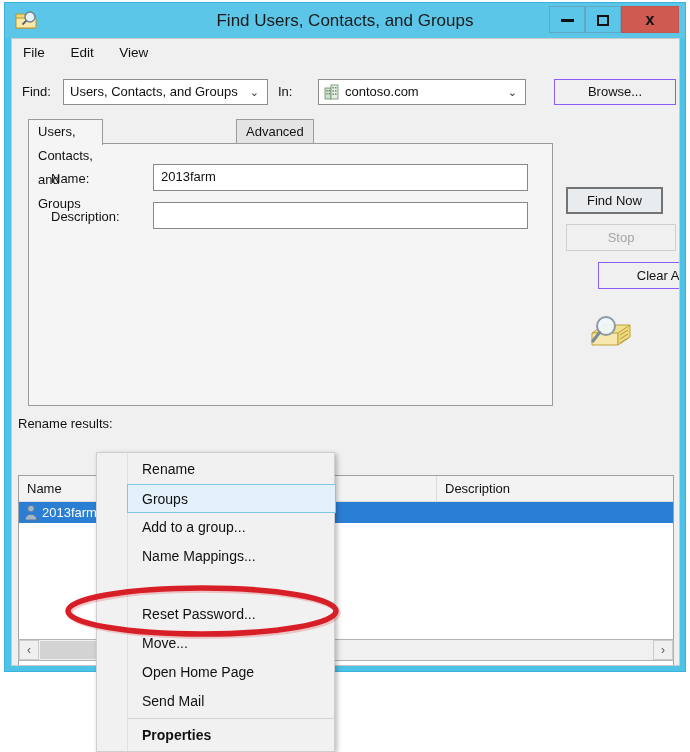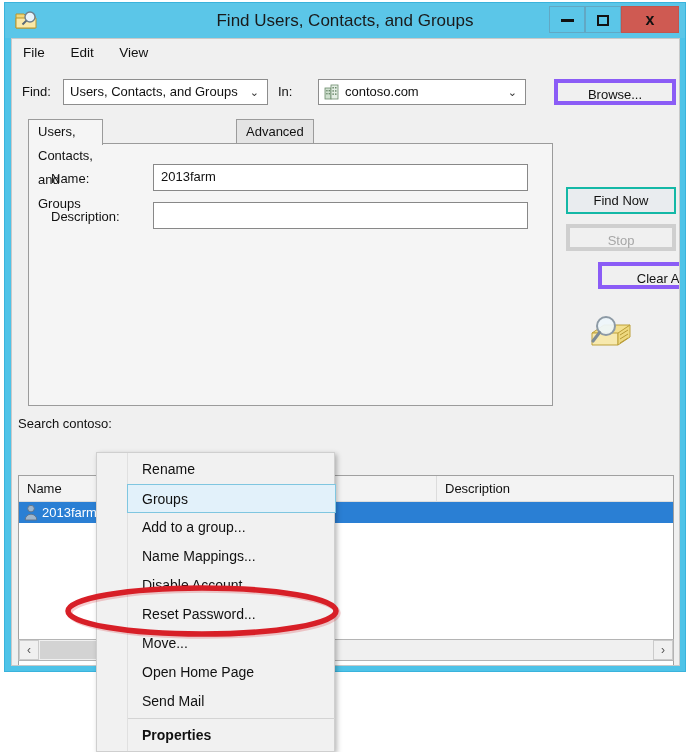--- a/index.html
+++ b/index.html
@@ -132,21 +132,21 @@
   .combo .arrow {
     position: absolute;
     right: 8px; top: 0;
     line-height: 24px;
     font-size: 11px;
     color: #333;
   }
   .btn {
     position: absolute;
     background: #f0f0f0;
-    border: 4px solid #8b5cf6;
+    border: 1px solid #8b5cf6;
     box-sizing: border-box;
     font-size: 13px;
     text-align: center;
     color: #111;
     cursor: default;
   }
 
   
   #tabstrip { position: absolute; left: 16px; top: 80px; }
   .tab {
@@ -182,22 +182,22 @@
     border: 1px solid #888;
     box-sizing: border-box;
     font-size: 13px;
     line-height: 24px;
     padding-left: 7px;
     color: #111;
   }
 
   
   #findnow {
-    left: 554px; top: 148px; width: 110px; height: 27px;
-    border: 2px solid #14b8a6;
+    left: 554px; top: 148px; width: 97px; height: 27px;
+    border: 2px solid #737373;
     background: #e9ecef;
     line-height: 23px;
   }
   #stopbtn {
     left: 554px; top: 185px; width: 110px; height: 27px;
     color: #a6a6a6;
     border-color: #cfcfcf;
     background: #f0f0f0;
     line-height: 25px;
   }
@@ -430,21 +430,21 @@
       <path d="M8 22 L20 14 h26 l-12 9 Z" fill="#f3e08f" stroke="#bda03b" stroke-width="1"></path>
       <path d="M8 22 h26 v12 H8 Z" fill="#f7e9ae" stroke="#bda03b" stroke-width="1"></path>
       <path d="M34 22 L46 14 v12 L34 34 Z" fill="#eed97f" stroke="#bda03b" stroke-width="1"></path>
       <line x1="36" y1="24" x2="44" y2="19" stroke="#b79a36" stroke-width="1"></line>
       <line x1="36" y1="28" x2="44" y2="23" stroke="#b79a36" stroke-width="1"></line>
       <line x1="36" y1="32" x2="44" y2="27" stroke="#b79a36" stroke-width="1"></line>
       <circle cx="22" cy="15" r="9" fill="#eef6fb" fill-opacity="0.92" stroke="#8d9aa5" stroke-width="2"></circle>
       <line x1="15.6" y1="21.4" x2="9" y2="30" stroke="#7d8b96" stroke-width="3.2" stroke-linecap="round"></line>
     </svg>
 
-    <div id="results-label">Search contoso:</div>
+    <div id="results-label">Rename results:</div>
 
     <div id="listview">
       <div id="listheader">
         <div class="colhead" style="left:0; width:160px;">Name</div>
         <div class="colhead" style="left:160px; width:258px;">Type</div>
         <div class="colhead" style="left:418px; width:236px; border-right:none;">Description</div>
       </div>
       <div id="row0">
         <svg id="user-icon" viewBox="0 0 16 17">
           <circle cx="8" cy="4.6" r="3.3" fill="#9fb6cc" stroke="#5d7288" stroke-width="0.9"></circle>
@@ -470,21 +470,20 @@
   </div>
 </div>
 
 <div id="ctxmenu">
   <div id="ctxgutter"></div>
 
   <div class="ctxitem" style="top:2px;">Rename</div>
   <div class="ctxitem hl" style="top:31px;">Groups</div>
   <div class="ctxitem" style="top:60px;">Add to a group...</div>
   <div class="ctxitem" style="top:89px;">Name Mappings...</div>
-  <div class="ctxitem" style="top:118px;">Disable Account</div>
   <div class="ctxitem" style="top:147px;">Reset Password...</div>
   <div class="ctxitem" style="top:176px;">Move...</div>
   <div class="ctxitem" style="top:205px;">Open Home Page</div>
   <div class="ctxitem" style="top:234px;">Send Mail</div>
   <div class="ctxsep" style="top:265px;"></div>
   <div class="ctxitem bold" style="top:268px;">Properties</div>
 </div>
 
 <svg id="annot" viewBox="0 0 290 60">
   <ellipse cx="144" cy="31" rx="134" ry="23" fill="none" stroke="#d81f27" stroke-width="5.5"></ellipse>

